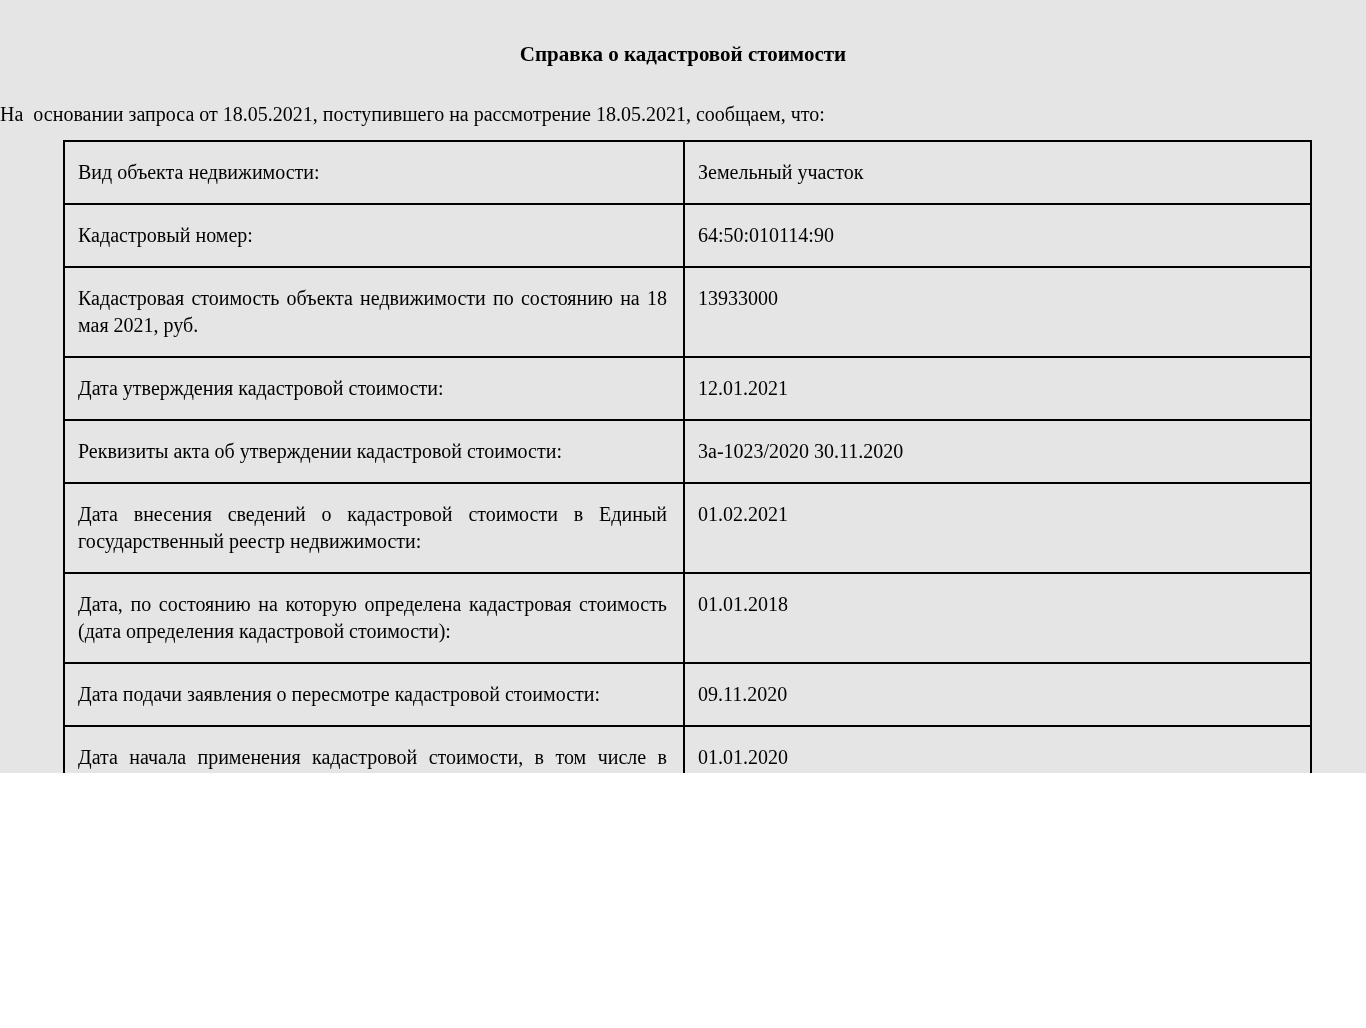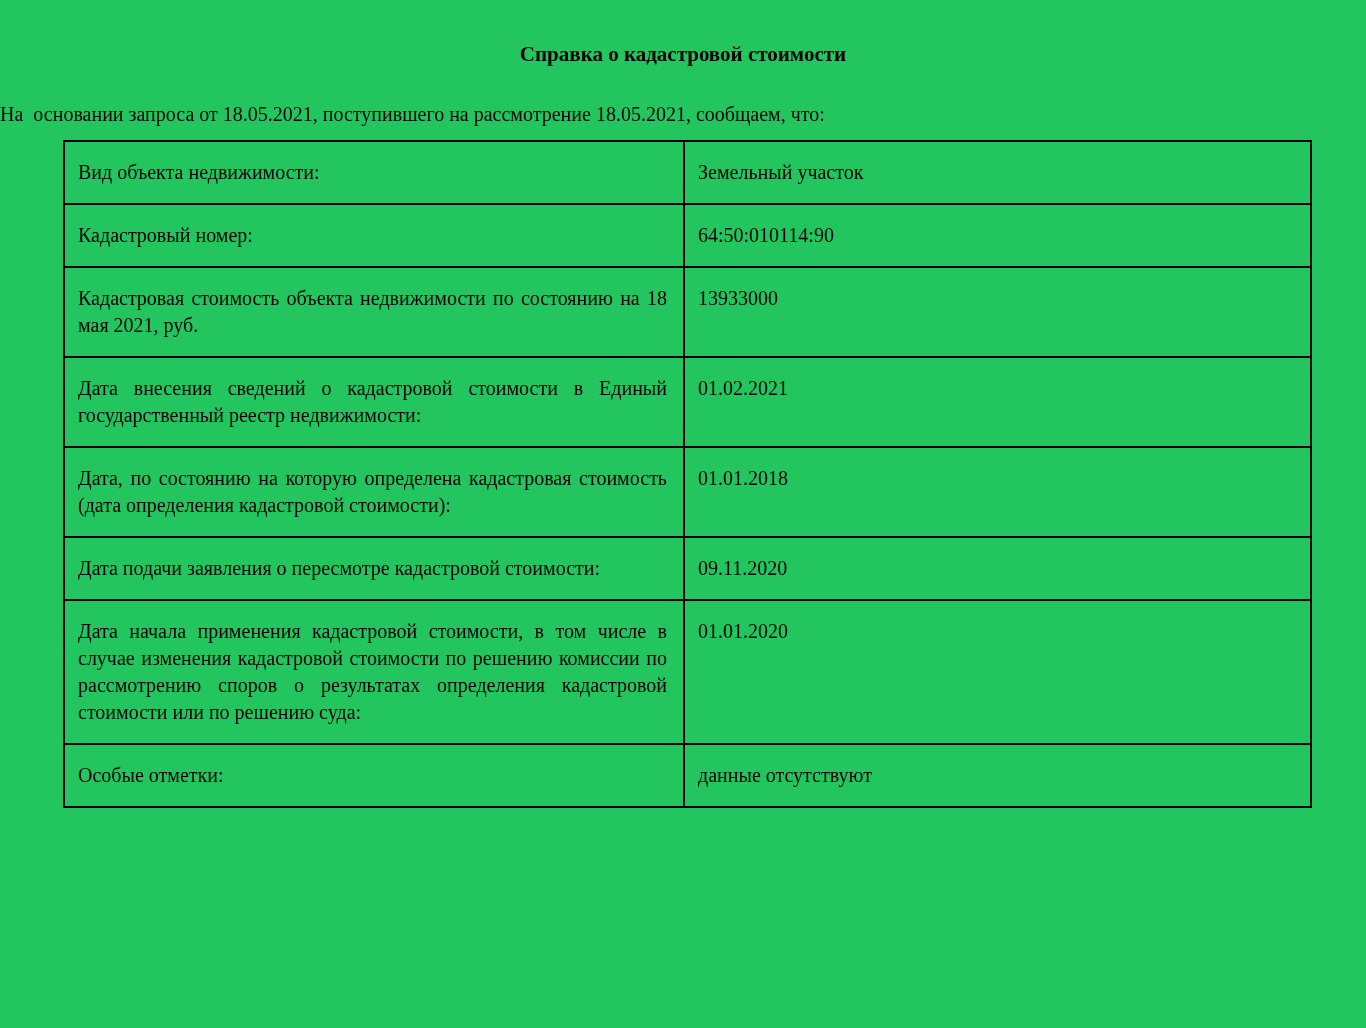--- a/index.html
+++ b/index.html
@@ -5,22 +5,22 @@
   html, body {
     margin: 0;
     padding: 0;
     background: #ffffff;
     color: #000000;
     font-family: "Liberation Serif", "DejaVu Serif", serif;
   }
   .page {
     position: relative;
     width: 1366px;
-    height: 1028px;
-    background: #22c55e;
+    height: 773px;
+    background: #e5e5e5;
     overflow: hidden;
   }
   .doc-title {
     padding-top: 42px;
     text-align: center;
     font-size: 21px;
     font-weight: bold;
     line-height: 24px;
   }
   .doc-intro {
@@ -75,21 +75,29 @@
     <td class="label-cell">Кадастровый номер:</td>
     <td class="value-cell">64:50:010114:90</td>
   </tr>
 
 
   <tr>
     <td class="label-cell">Кадастровая стоимость объекта недвижимости по состоянию на 18 мая 2021, руб.</td>
     <td class="value-cell">13933000</td>
   </tr>
 
+  <tr>
+    <td class="label-cell">Дата утверждения кадастровой стоимости:</td>
+    <td class="value-cell">12.01.2021</td>
+  </tr>
 
+  <tr>
+    <td class="label-cell">Реквизиты акта об утверждении кадастровой стоимости:</td>
+    <td class="value-cell">3а-1023/2020 30.11.2020</td>
+  </tr>
 
   <tr>
     <td class="label-cell">Дата внесения сведений о кадастровой стоимости в Единый государственный реестр недвижимости:</td>
     <td class="value-cell">01.02.2021</td>
   </tr>
 
   <tr>
     <td class="label-cell">Дата, по состоянию на которую определена кадастровая стоимость (дата определения кадастровой стоимости):</td>
     <td class="value-cell">01.01.2018</td>
   </tr>

